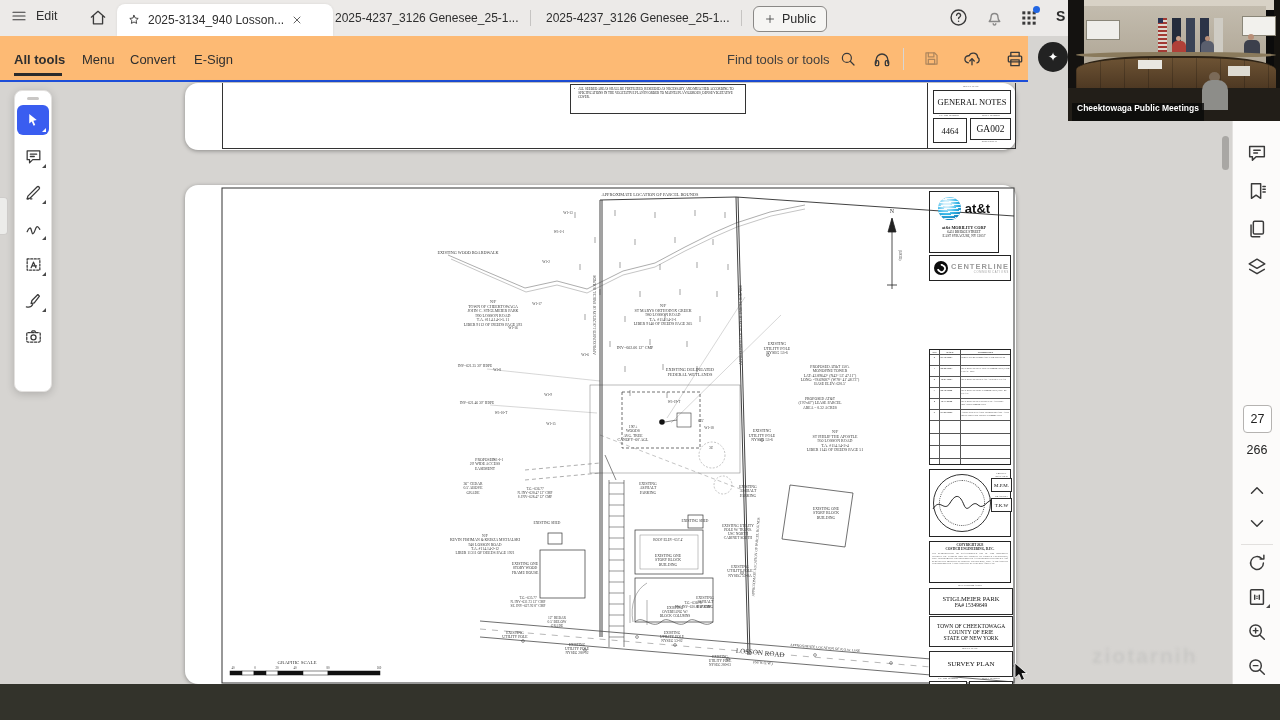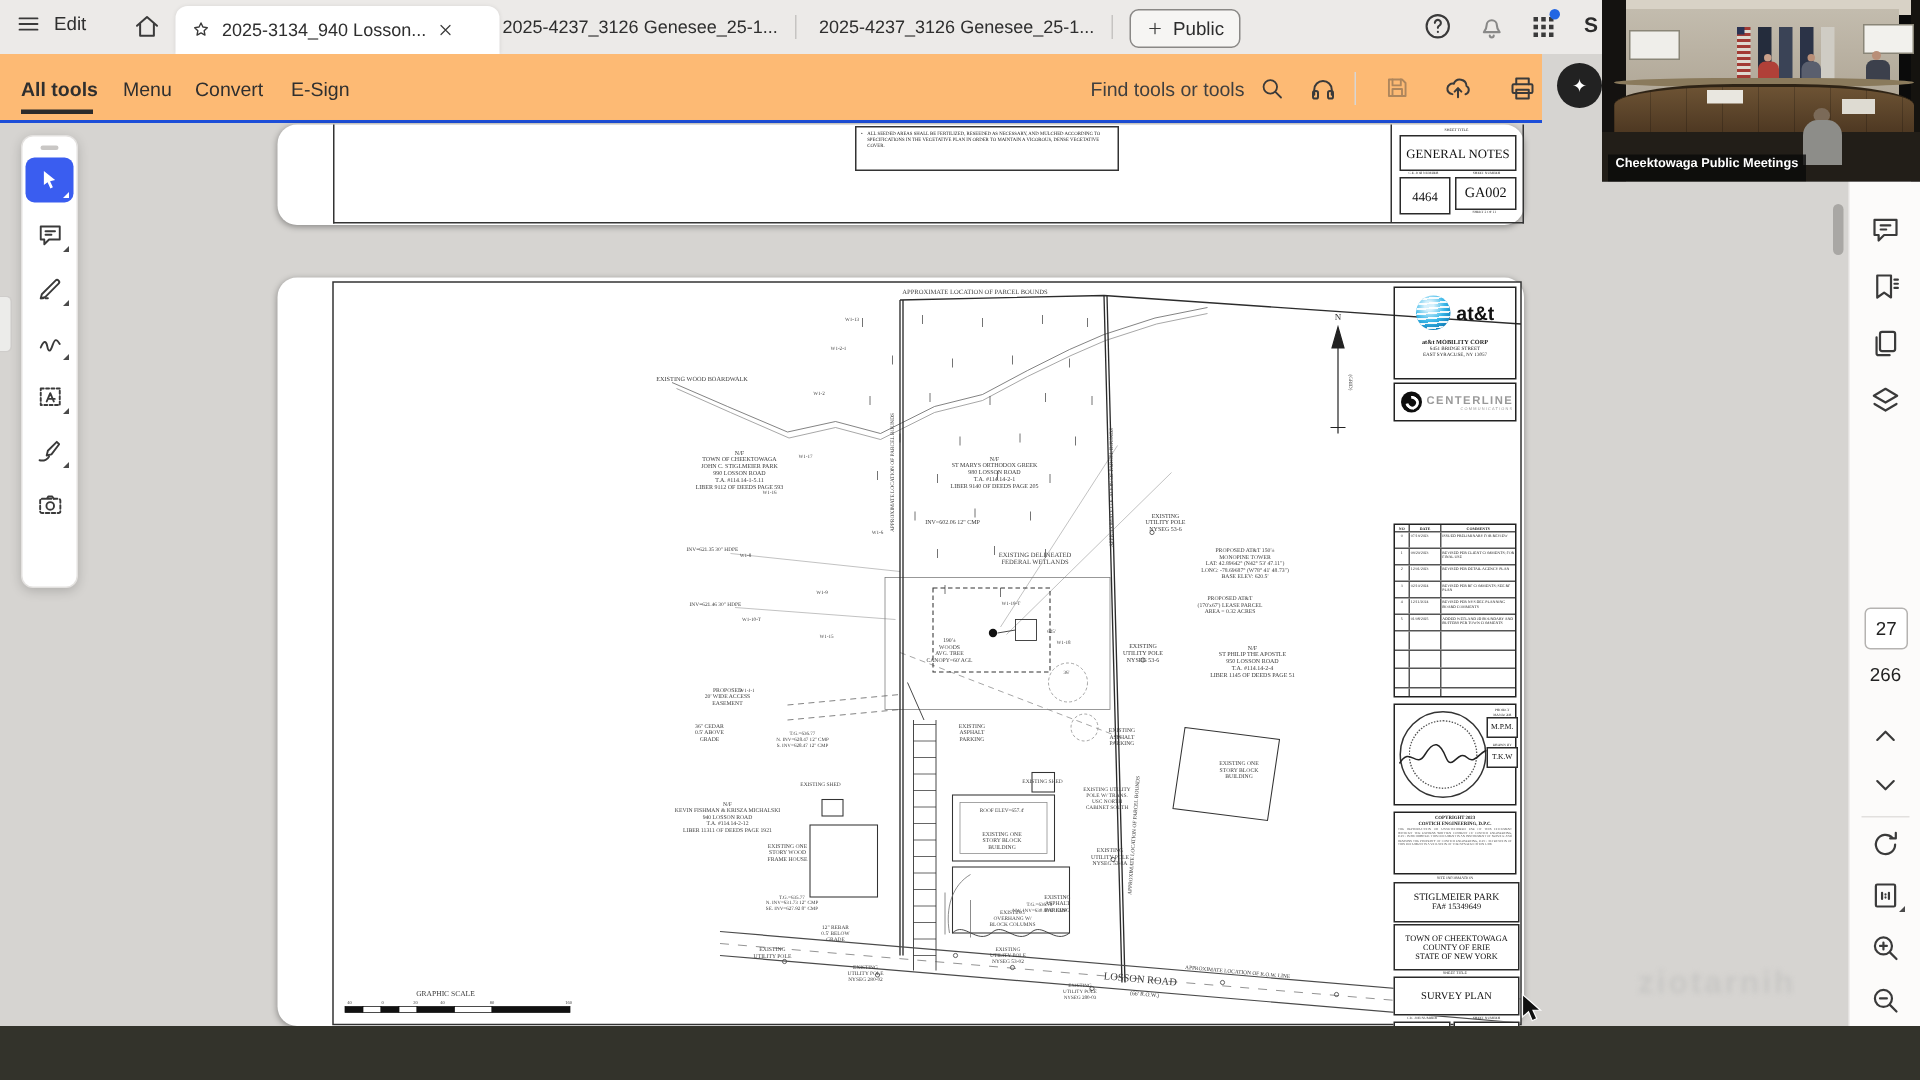--- a/index.html
+++ b/index.html
@@ -328,21 +328,21 @@
           <text x="292" y="219" font-size="3.6"><tspan x="292" dy="0">INV=621.46 30" HDPE</tspan></text>
           <text x="411" y="130" font-size="3.6" transform="rotate(-90 411 130)"><tspan x="411" dy="0">APPROXIMATE LOCATION OF PARCEL BOUNDS</tspan></text>
           <text x="557" y="140" font-size="3.6" transform="rotate(-90 557 140)"><tspan x="557" dy="0">APPROXIMATE LOCATION OF PARCEL BOUNDS</tspan></text>
           <text x="572" y="372" font-size="3.6" transform="rotate(-86 572 372)"><tspan x="572" dy="0">APPROXIMATE LOCATION OF PARCEL BOUNDS</tspan></text>
         </g>
     </svg>
   </div>
 
   <div class="abs" style="left:927px;top:189px;width:86px;height:495px;">
 
-    <div class="abs" style="left:2px;top:2px;width:82px;height:62px;border:1px solid #222;box-sizing:border-box;">
+    <div class="abs" style="left:2px;top:2px;width:70px;height:62px;border:1px solid #222;box-sizing:border-box;">
       <div style="display:flex;align-items:center;justify-content:center;gap:4px;margin-top:5px;">
         <div class="globe"></div>
         <span style="font-size:13px;font-weight:bold;color:#111;">at&amp;t</span>
       </div>
       <div class="cap" style="font-size:4.2px;font-weight:bold;margin-top:5px;">at&amp;t MOBILITY CORP</div>
       <div class="cap" style="font-size:3.4px;">6451 BRIDGE STREET</div>
       <div class="cap" style="font-size:3.4px;">EAST SYRACUSE, NY 13057</div>
     </div>
 
     <div class="abs" style="left:2px;top:66px;width:82px;height:26px;border:1px solid #222;box-sizing:border-box;display:flex;align-items:center;gap:3px;padding:0 4px;">

